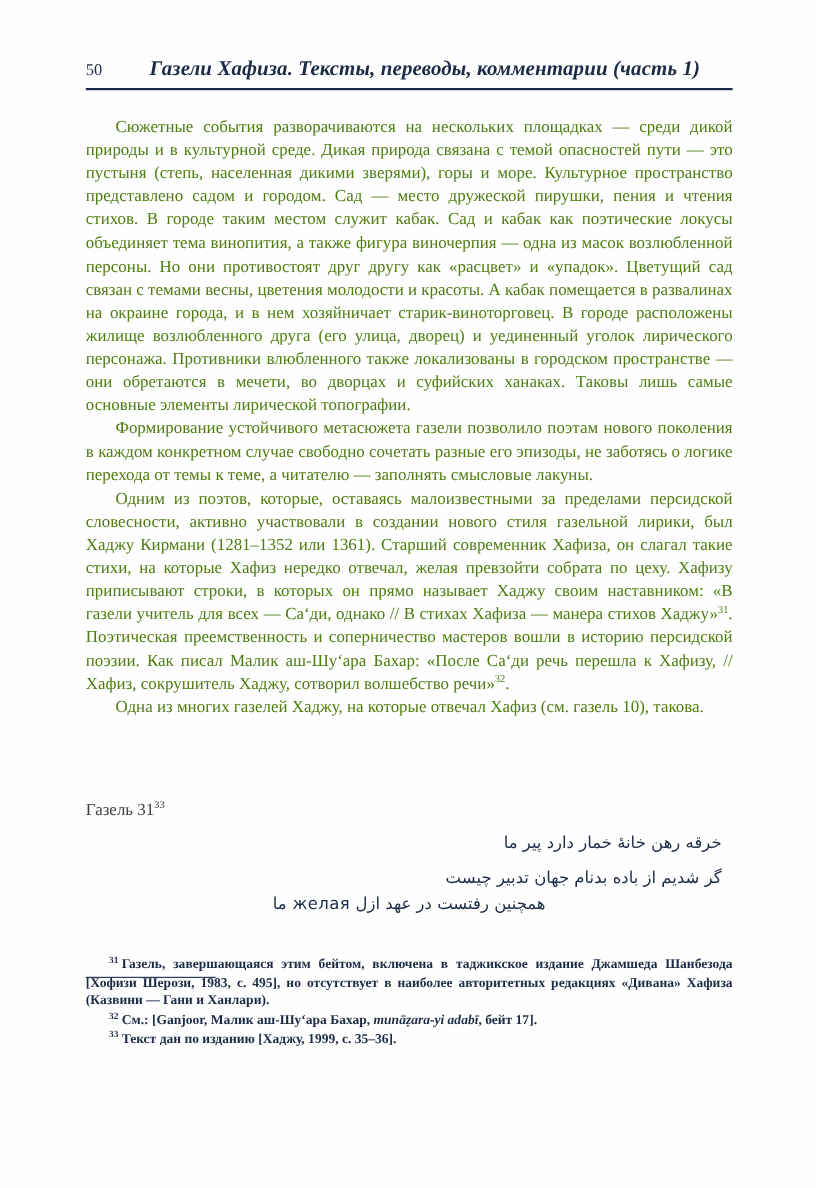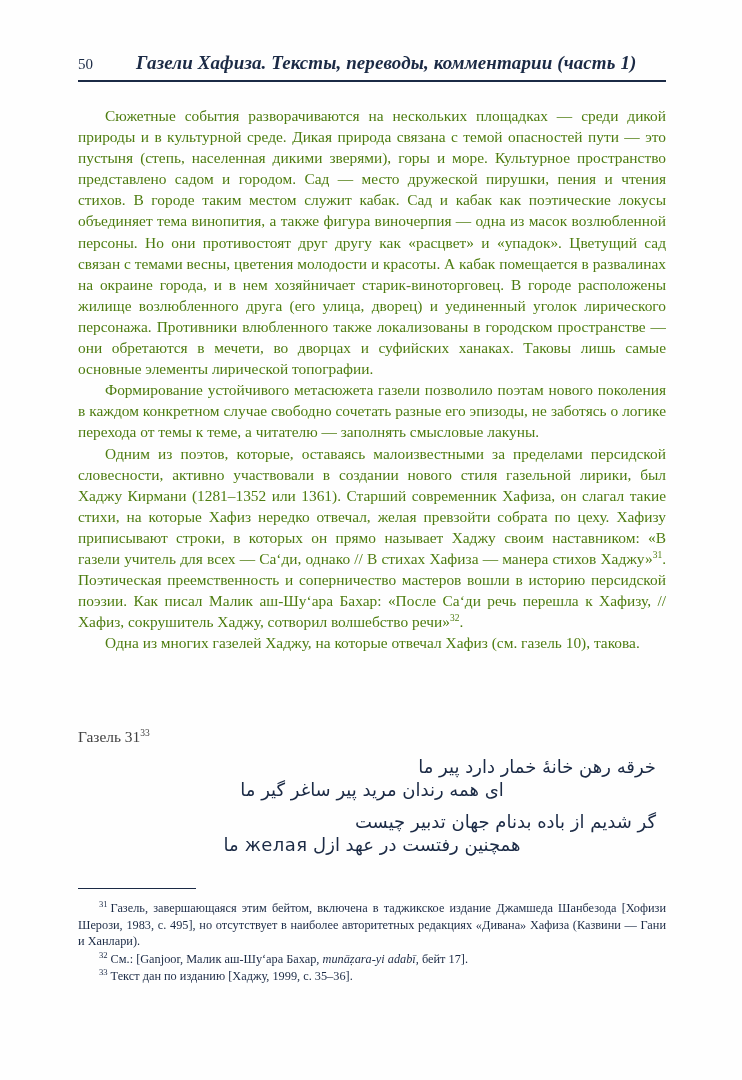--- a/index.html
+++ b/index.html
@@ -86,21 +86,21 @@
     font-size: 15.4px;
     color: #404040;
   }
   .persian-block {
     position: absolute;
     left: 78px;
     top: 755px;
     width: 588px;
     direction: rtl;
     font-family: "DejaVu Sans", sans-serif;
-    font-size: 18px;
+    font-size: 15px;
     color: #1b2a45;
   }
   .bayt {
     display: block;
     line-height: 23px;
     white-space: nowrap;
     letter-spacing: 0.4px;
   }
   .bayt.m1 { text-align: right; padding-right: 10px; }
   .bayt.m2 { text-align: center; padding-right: 0; }
@@ -110,22 +110,23 @@
     position: absolute;
     left: 78px;
     top: 888px;
     width: 118px;
     height: 1.4px;
     background: #1b2a45;
   }
   .footnotes {
     position: absolute;
     left: 78px;
-    top: 900px;
+    top: 868px;
     width: 588px;
+    font-weight: bold;
   }
   .footnote {
     font-size: 12.3px;
     line-height: 16.6px;
     text-align: justify;
     color: #1b2a45;
     margin: 0 0 1px 0;
     text-indent: 21px;
   }
   .footnote sup {
@@ -156,21 +157,20 @@
     <p class="para"><span>Одним из поэтов, которые, оставаясь малоизвестными за пределами персидской словесности, активно участвовали в создании нового стиля газельной лирики, был Хаджу Кирмани (1281–1352 или 1361). Старший современник Хафиза, он слагал такие стихи, на которые Хафиз нередко отвечал, желая превзойти собрата по цеху. Хафизу приписывают строки, в которых он прямо называет Хаджу своим наставником: «В газели учитель для всех — Са‘ди, однако // В стихах Хафиза — манера стихов Хаджу»</span><sup class="fn">31</sup><span>. Поэтическая преемственность и соперничество мастеров вошли в историю персидской поэзии. Как писал Малик аш-Шу‘ара Бахар: «После Са‘ди речь перешла к Хафизу, // Хафиз, сокрушитель Хаджу, сотворил волшебство речи»</span><sup class="fn">32</sup><span>.</span></p>
 
     <p class="para">Одна из многих газелей Хаджу, на которые отвечал Хафиз (см. газель 10), такова.</p>
 
   </div>
 
   <div class="ghazal-title"><span>Газель 31</span><sup class="fn">33</sup></div>
 
   <div class="persian-block">
     <span class="bayt m1">خرقه رهن خانۀ خمار دارد پیر ما</span>
-    <span class="bayt m2">ای همه رندان مرید پیر ساغر گیر ما</span>
     <div class="bayt-gap"></div>
     <span class="bayt m1">گر شدیم از باده بدنام جهان تدبیر چیست</span>
     <span class="bayt m2">همچنین رفتست در عهد ازل желая ما</span>
   </div>
 
   <div class="fn-rule"></div>
   <div class="footnotes">
 
     <p class="footnote"><sup>31</sup><span>Газель, завершающаяся этим бейтом, включена в таджикское издание Джамшеда Шанбезода [Хофизи Шерози, 1983, с. 495], но отсутствует в наиболее авторитетных редакциях «Дивана» Хафиза (Казвини — Гани и Ханлари).</span></p>
 

